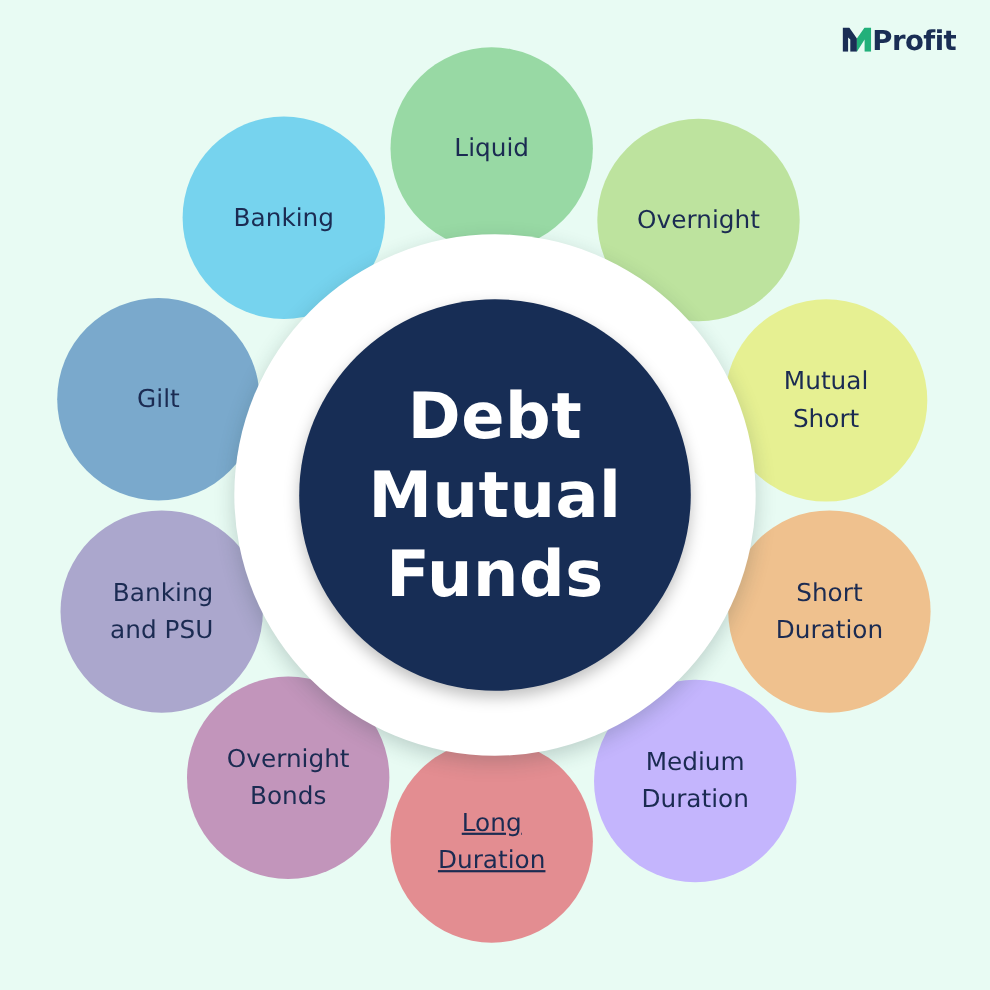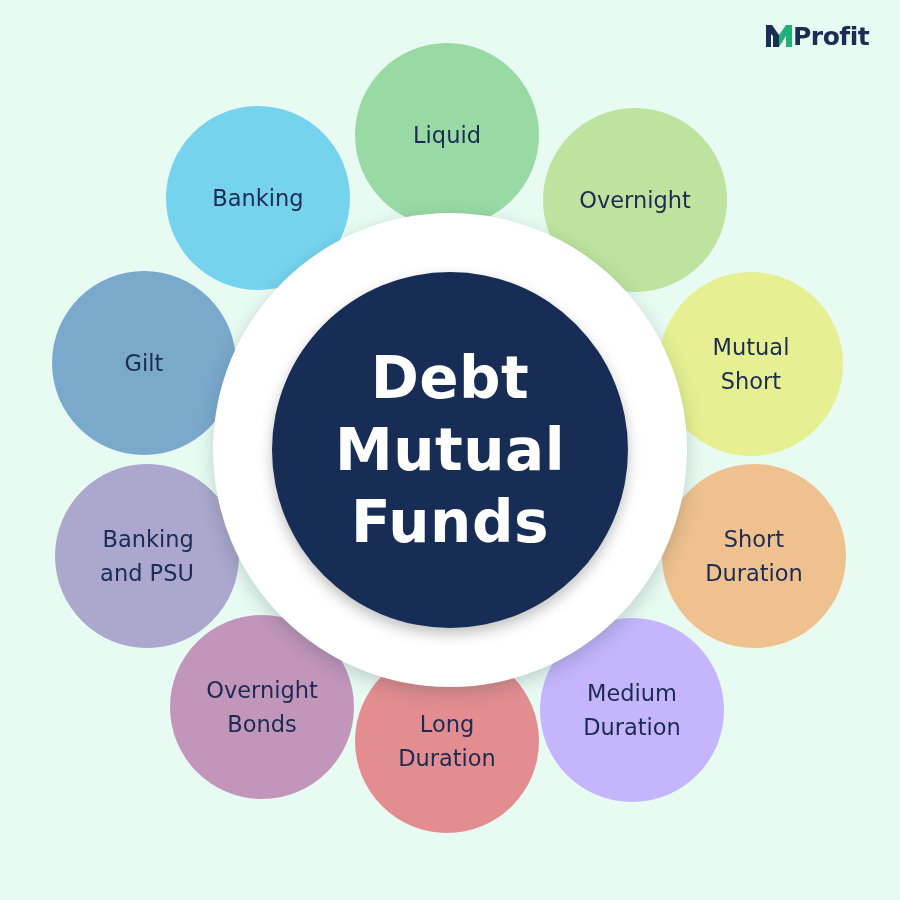--- a/index.html
+++ b/index.html
@@ -46,21 +46,21 @@
         <span>Short</span>
         <span>Duration</span>
       </div>
     </div>
     <div class="petal" style="left: 540px; top: 618px; background: #c4b5fd; z-index: 2;">
       <div>
         <span>Medium</span>
         <span>Duration</span>
       </div>
     </div>
-    <div class="petal" style="left: 355px; top: 649px; background: rgb(227, 141, 145); z-index: 2;">
+    <div class="petal" style="left: 355px; top: 673px; background: rgb(227, 141, 145); z-index: 2; text-decoration: underline;">
       <div>
         <span>Long</span>
         <span>Duration</span>
       </div>
     </div>
     <div class="petal" style="left: 170px; top: 615px; background: rgb(194, 149, 187); z-index: 2;">
       <div>
         <span>Overnight</span>
         <span>Bonds</span>
       </div>

